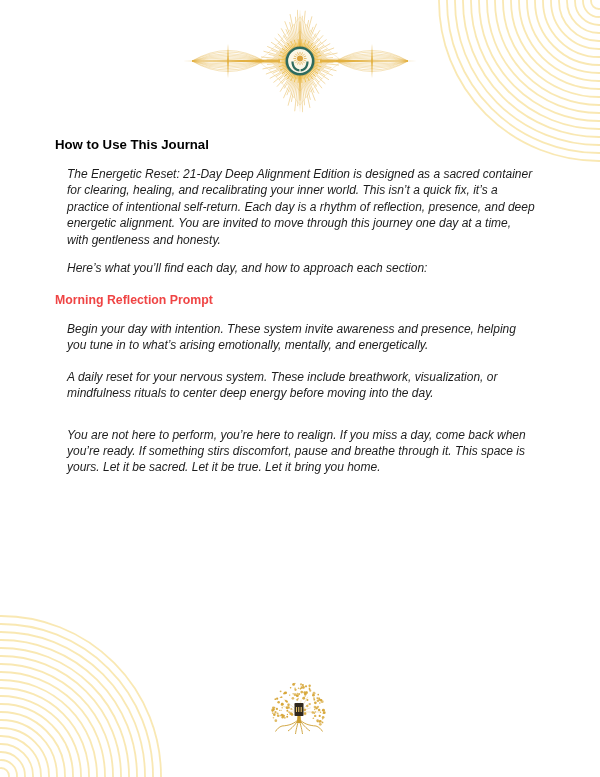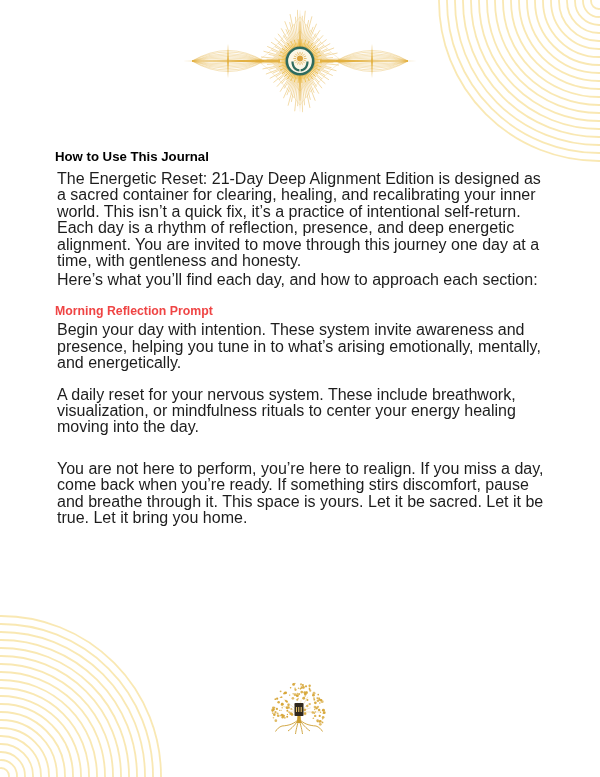--- a/index.html
+++ b/index.html
@@ -6,27 +6,27 @@
   body{
     width:600px;height:777px;position:relative;overflow:hidden;
     background:#ffffff;font-family:"Liberation Sans",sans-serif;
   }
   .deco{position:absolute;pointer-events:none;}
   #sunburst-svg{top:0;left:0;}
   #tree-svg{left:254px;top:665px;}
   #ripples-tr{top:0;right:0;}
   #ripples-bl{bottom:0;left:0;}
   .content{
-    position:absolute;left:55px;top:148px;width:492px;color:#1d1d1d;
+    position:absolute;left:55px;top:136px;width:492px;color:#1d1d1d;
   }
   .doc-title{
     font-size:13.2px;line-height:18px;font-weight:700;color:#000;
     margin:0 0 5px 0;
   }
-  .para{font-size:16px;line-height:16.45px;margin:2px;}
+  .para{font-size:12px;line-height:16.45px;margin:12px;font-style:italic;}
   .doc-section{margin-top:15px;}
   .section-heading{
     font-size:12.3px;line-height:17px;font-weight:700;color:#ef4444;margin:0;
   }
   .closing{margin-top:25px;}
 </style>
 </head>
 <body>
 
 <svg id="ripples-tr" class="deco" width="170" height="170" viewBox="0 0 170 170">
@@ -506,19 +506,19 @@
   <h1 class="doc-title">How to Use This Journal</h1>
   <p class="para">The Energetic Reset: 21-Day Deep Alignment Edition is designed as a sacred container for clearing, healing, and recalibrating your inner world. This isn’t a quick fix, it’s a practice of intentional self-return. Each day is a rhythm of reflection, presence, and deep energetic alignment. You are invited to move through this journey one day at a time, with gentleness and honesty.</p>
   <p class="para">Here’s what you’ll find each day, and how to approach each section:</p>
 
   <section class="doc-section">
     <h2 class="section-heading">Morning Reflection Prompt</h2>
     <p class="para">Begin your day with intention. These system invite awareness and presence, helping you tune in to what’s arising emotionally, mentally, and energetically.</p>
   </section>
 
   <section class="doc-section">
-    <p class="para">A daily reset for your nervous system. These include breathwork, visualization, or mindfulness rituals to center your energy healing moving into the day.</p>
+    <p class="para">A daily reset for your nervous system. These include breathwork, visualization, or mindfulness rituals to center deep energy before moving into the day.</p>
   </section>
 
 
 
   <p class="para closing">You are not here to perform, you’re here to realign. If you miss a day, come back when you’re ready. If something stirs discomfort, pause and breathe through it. This space is yours. Let it be sacred. Let it be true. Let it bring you home.</p>
 </main>
 
 </body></html>

